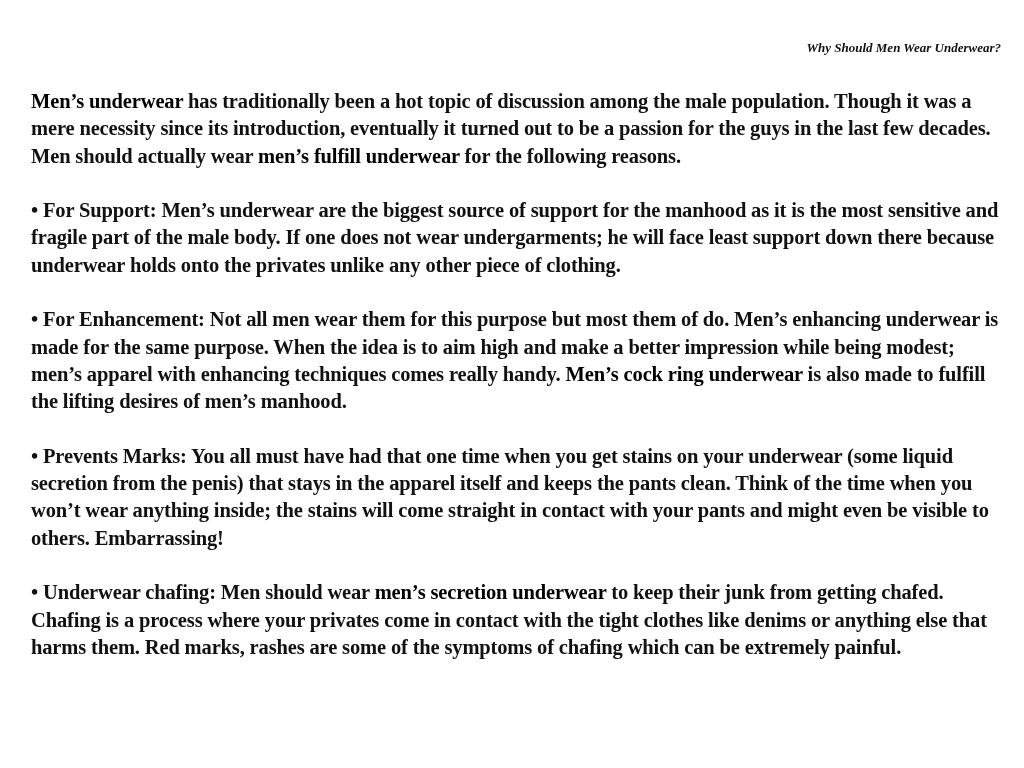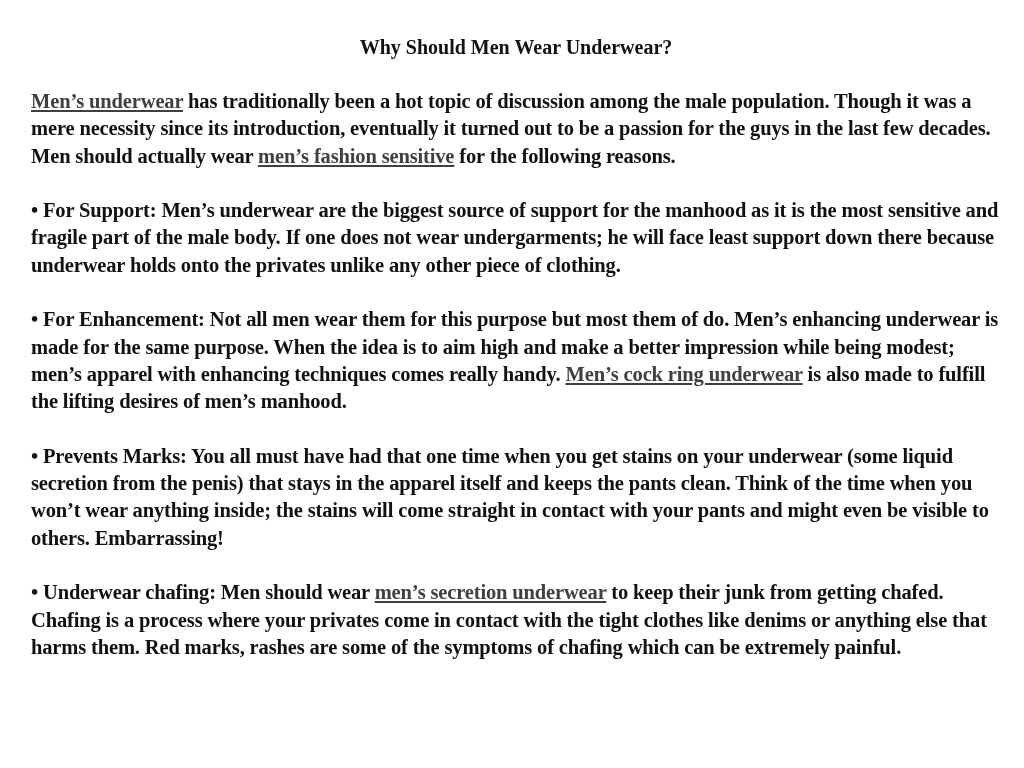--- a/index.html
+++ b/index.html
@@ -16,49 +16,49 @@
       font-weight: bold;
       color: #111111;
     }
     .slide {
       position: absolute;
       left: 31px;
       top: 34px;
       width: 970px;
     }
     .title {
-      font-size: 20px;
-      text-align: center;
+      font-size: 13px;
+      text-align: right;
       line-height: 27px;
       margin: 0 0 27px 0;
       padding-left: 0;
+      font-style: italic;
     }
     .para {
       font-size: 20.5px;
       line-height: 27.3px;
       margin: 0 0 27.3px 0;
       letter-spacing: -0.15px;
       word-spacing: 0px;
     }
     .link {
-      color: #404040;
-      text-decoration: underline;
+      color: #000000;
       text-underline-offset: 2px;
       text-decoration-thickness: 1.5px;
       cursor: pointer;
       margin-top: 48px;
     }
   </style>
 </head>
 <body>
 
 <div class="slide">
   <div class="title">Why Should Men Wear Underwear?</div>
 
-  <p class="para"><a class="link">Men’s underwear</a><span> has traditionally been a hot topic of discussion among the male population. Though it was a mere necessity since its introduction, eventually it turned out to be a passion for the guys in the last few decades. Men should actually wear </span><a class="link">men’s fashion sensitive</a><span> for the following reasons.</span></p>
+  <p class="para"><a class="link">Men’s underwear</a><span> has traditionally been a hot topic of discussion among the male population. Though it was a mere necessity since its introduction, eventually it turned out to be a passion for the guys in the last few decades. Men should actually wear </span><a class="link">men’s fulfill underwear</a><span> for the following reasons.</span></p>
 
   <p class="para">• For Support: Men’s underwear are the biggest source of support for the manhood as it is the most sensitive and fragile part of the male body. If one does not wear undergarments; he will face least support down there because underwear holds onto the privates unlike any other piece of clothing.</p>
 
   <p class="para"><span>• For Enhancement: Not all men wear them for this purpose but most them of do. Men’s enhancing underwear is made for the same purpose. When the idea is to aim high and make a better impression while being modest; men’s apparel with enhancing techniques comes really handy. </span><a class="link">Men’s cock ring underwear</a><span> is also made to fulfill the lifting desires of men’s manhood.</span></p>
 
   <p class="para">• Prevents Marks: You all must have had that one time when you get stains on your underwear (some liquid secretion from the penis) that stays in the apparel itself and keeps the pants clean. Think of the time when you won’t wear anything inside; the stains will come straight in contact with your pants and might even be visible to others. Embarrassing!</p>
 
   <p class="para"><span>• Underwear chafing: Men should wear </span><a class="link">men’s secretion underwear</a><span> to keep their junk from getting chafed. Chafing is a process where your privates come in contact with the tight clothes like denims or anything else that harms them. Red marks, rashes are some of the symptoms of chafing which can be extremely painful.</span></p>
 </div>
 

